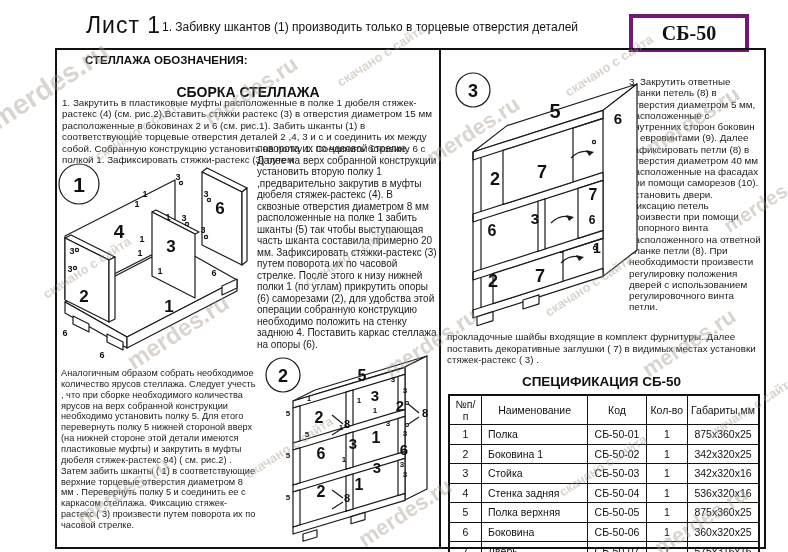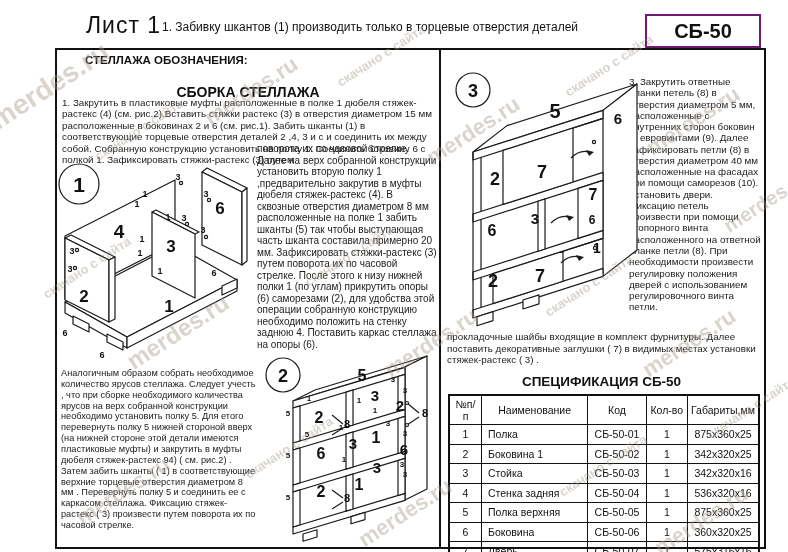--- a/index.html
+++ b/index.html
@@ -5,23 +5,23 @@
   html,body{margin:0;padding:0;}
   body{
     width:788px;height:552px;position:relative;background:#ffffff;
     font-family:"Liberation Sans","DejaVu Sans",sans-serif;color:#111;
     overflow:hidden;
   }
   
   .sheet-title{position:absolute;left:86px;top:12px;font-size:23px;letter-spacing:1px;}
   .head-note{position:absolute;left:150px;top:20px;width:440px;text-align:center;
     font-size:12px;font-weight:normal;}
-  .code-box{position:absolute;left:645px;top:14px;width:112px;height:30px;
-    border:2px solid #701a75;display:flex;align-items:center;justify-content:center;
-    font-size:20px;font-weight:bold;background:#fff;}
+  .code-box{position:absolute;left:629px;top:14px;width:112px;height:30px;
+    border:4px solid #701a75;display:flex;align-items:center;justify-content:center;
+    font-size:20px;font-weight:bold;background:#fff;font-family:Liberation Serif, serif;}
   
   .main-box{position:absolute;left:55px;top:48px;width:707px;height:497px;
     border:2px solid #111;background:transparent;}
   .v-divider{position:absolute;left:382px;top:0;width:2px;height:100%;background:#111;}
   
   .legend-title{position:absolute;left:28px;top:4px;font-size:11.5px;font-weight:bold;}
   .legend-line{position:absolute;left:8px;top:16px;font-size:12px;font-weight:bold;}
   .legend-line .num{font-size:17px;font-weight:bold;}
   .asm-title{position:absolute;left:0;top:34px;width:382px;text-align:center;
     font-size:14px;font-weight:bold;}

